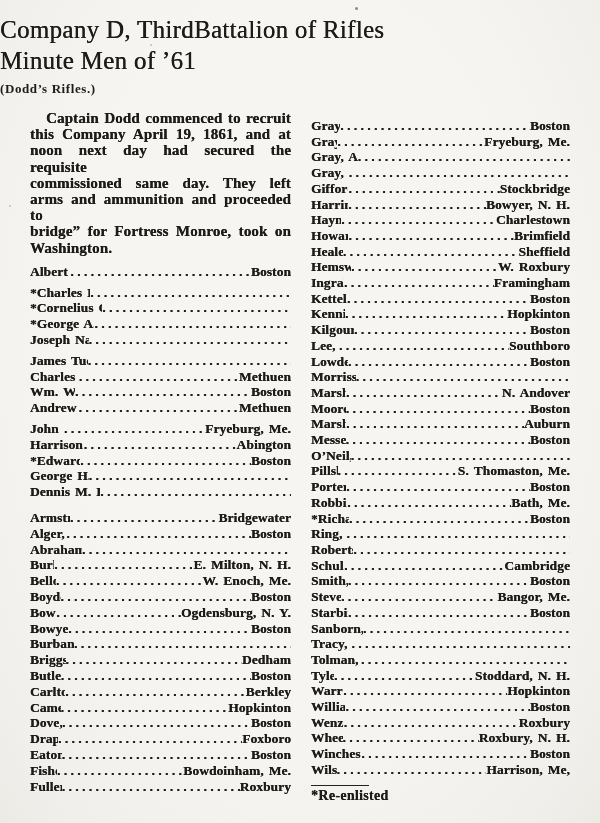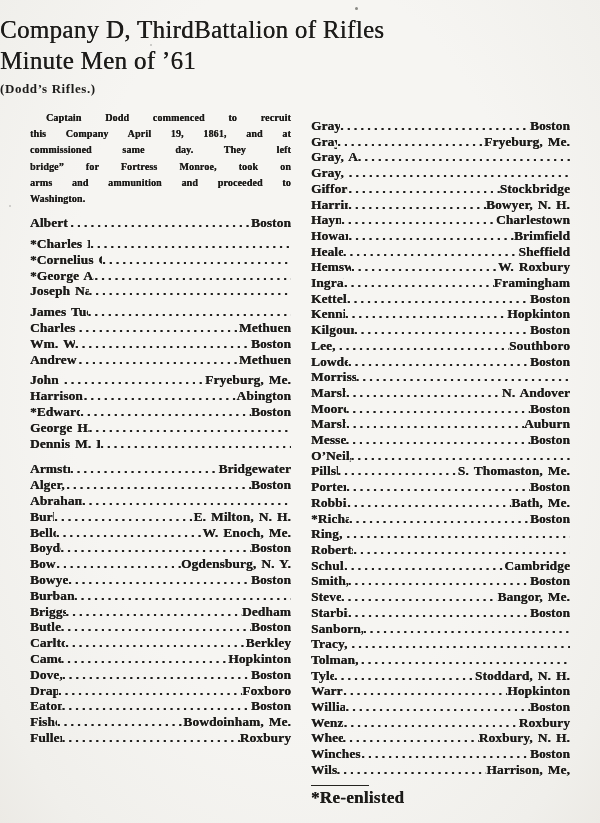--- a/index.html
+++ b/index.html
@@ -34,21 +34,21 @@
   .columns{
     display:flex;
     padding:13px 30px 0 30px;
     gap:20px;
   }
   .col{flex:0 0 auto;}
   .col-left{width:261px;}
   .col-right{width:259px;}
 
   .intro div{
-    font-size:10px;font-weight:700;line-height:16.2px;
+    font-size:15px;font-weight:700;line-height:16.2px;
     letter-spacing:.15px;word-spacing:1px;
     text-align:justify;text-align-last:justify;
     text-shadow:.2px 0 0 currentColor;
   }
   .intro div.first{text-indent:16px;}
   .intro div.last{text-align-last:left;}
 
   .list{margin-top:8px;}
   .group{margin-top:5px;}
   .group.first{margin-top:0;}
@@ -68,21 +68,21 @@
   }
   .entry .ldr::before{
     content:"..........................................................................";
     letter-spacing:3.4px;word-spacing:0;
   }
   .entry .pl{flex:0 0 auto;}
 
   .footnote{margin-top:7px;}
   .footnote .rule{width:58px;border-top:1.6px solid #24231f;margin-bottom:2px;}
   .footnote .fn-text{
-    font-size:17px;font-weight:700;letter-spacing:.3px;
+    font-size:14px;font-weight:700;letter-spacing:.3px;
     text-shadow:.2px 0 0 currentColor;
   }
 </style>
 </head>
 <body>
 
 <div class="page">
   <span class="speck s1"></span>
   <span class="speck s2"></span>
   <span class="speck s3"></span>
@@ -92,23 +92,24 @@
     <div class="title">Company D, ThirdBattalion of Rifles</div>
     <div class="title">Minute Men of ’61</div>
     <div class="subtitle">(Dodd’s Rifles.)</div>
   </div>
 
   <div class="columns">
     <div class="col col-left">
       <div class="intro" id="intro">
           <div class="first ">Captain Dodd commenced to recruit</div>
           <div class="">this Company April 19, 1861, and at</div>
+          <div class="">noon next day had secured the requisite</div>
           <div class="">commissioned same day.  They left</div>
+          <div class="">arms and ammunition and proceeded to</div>
           <div class="">bridge” for Fortress Monroe, took on</div>
-          <div class="">arms and ammunition and proceeded to</div>
           <div class="last">Washington.</div>
         </div>
       <div class="list" id="left-list">
           <div class="group first">
             <div class="entry">
               <span class="nm">Albert Dodd, Capt</span>
               <span class="ldr"></span>
               <span class="pl">Boston</span>
             </div>
           </div>

